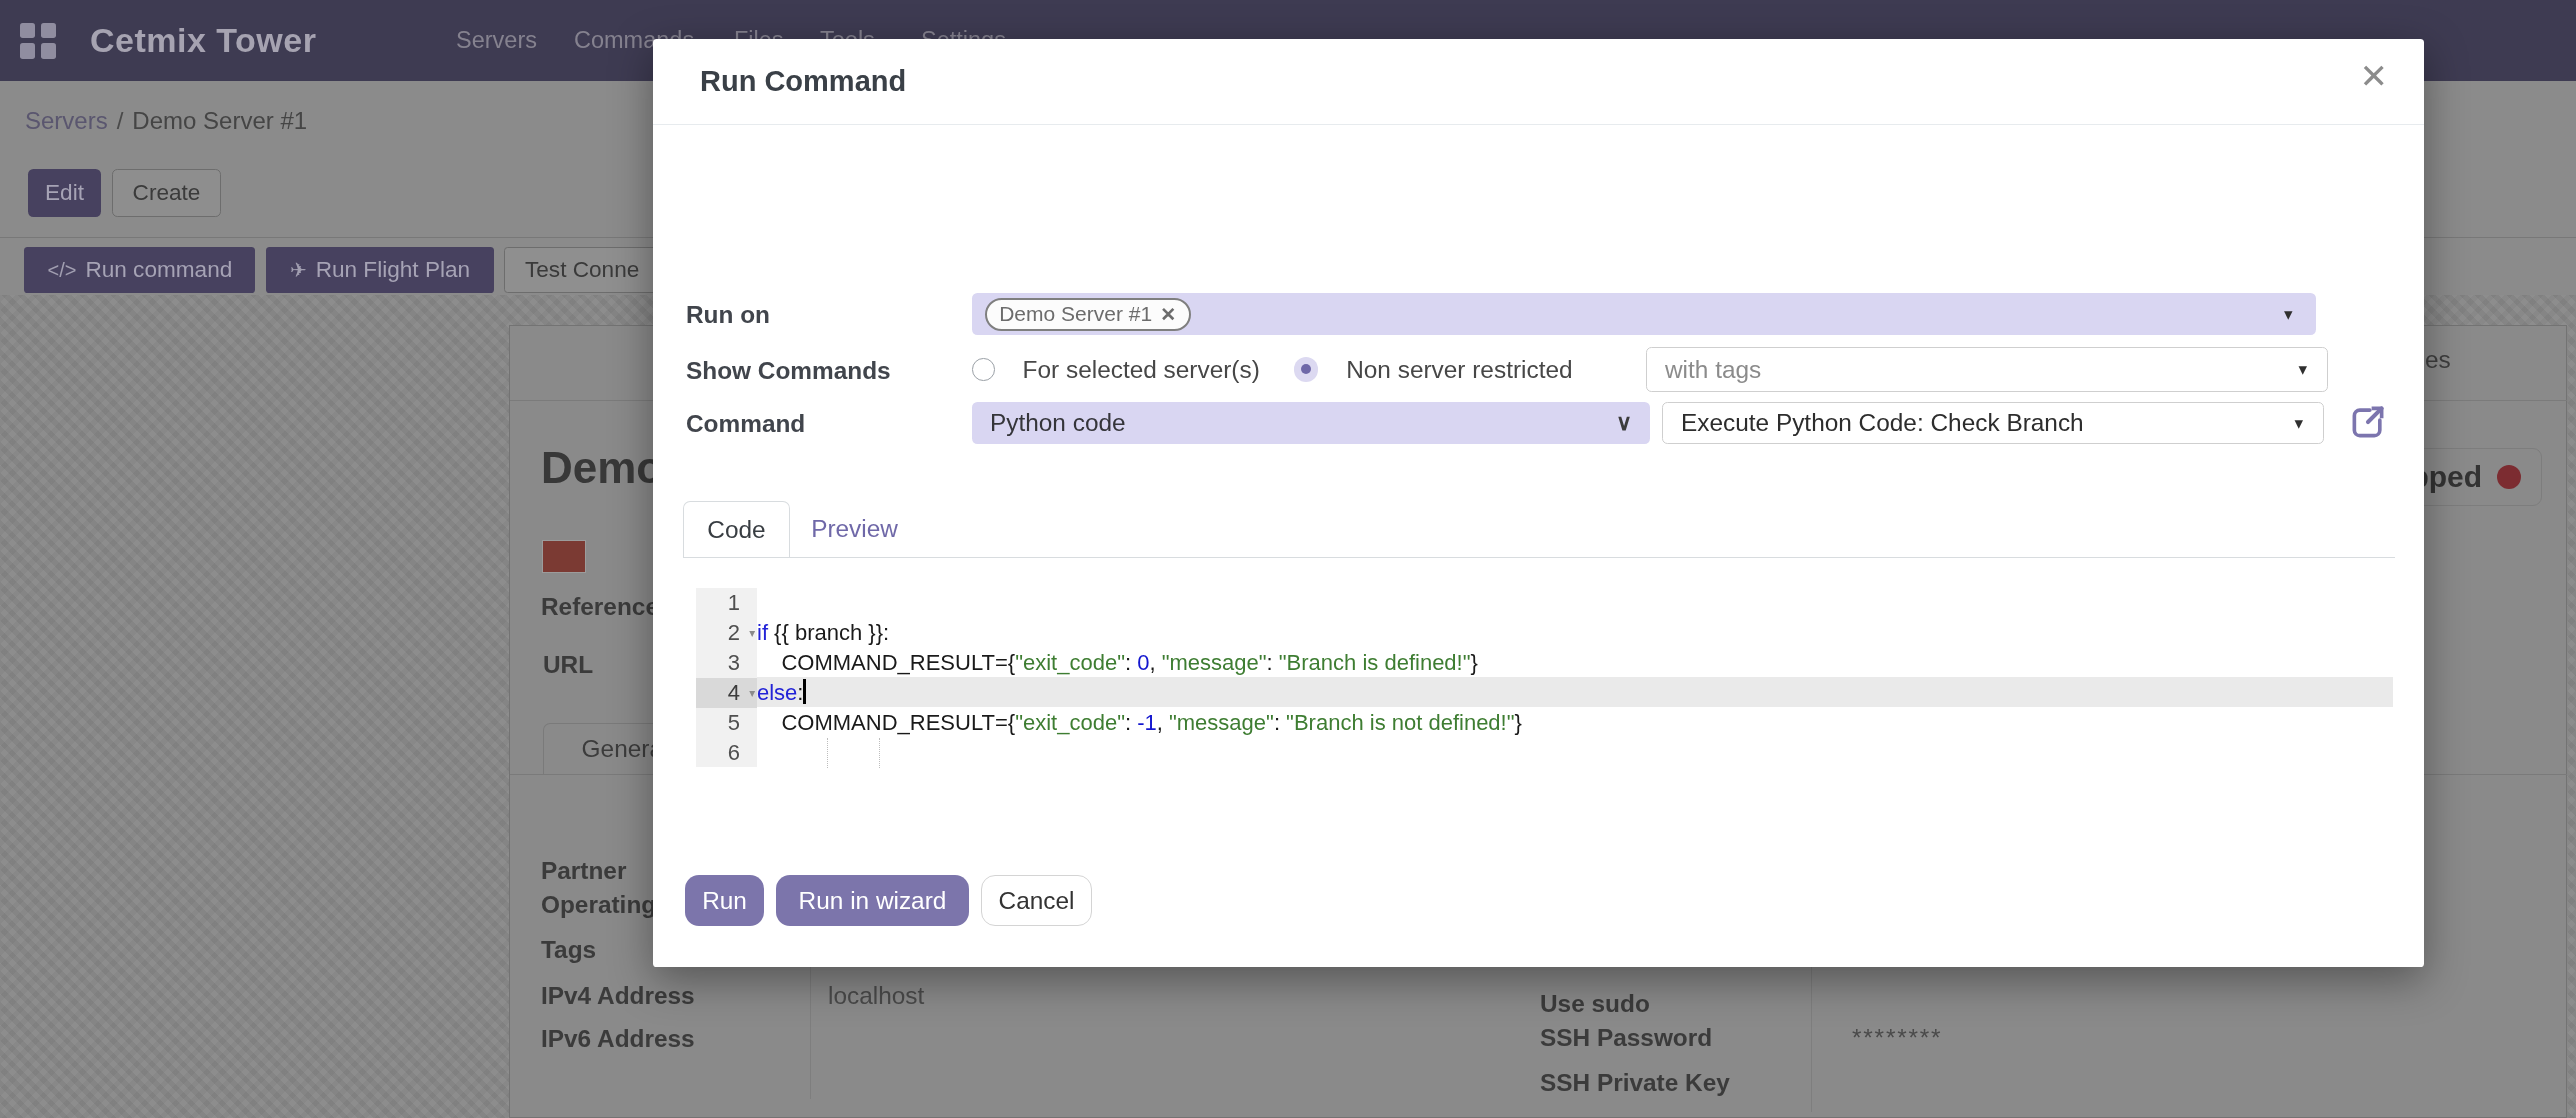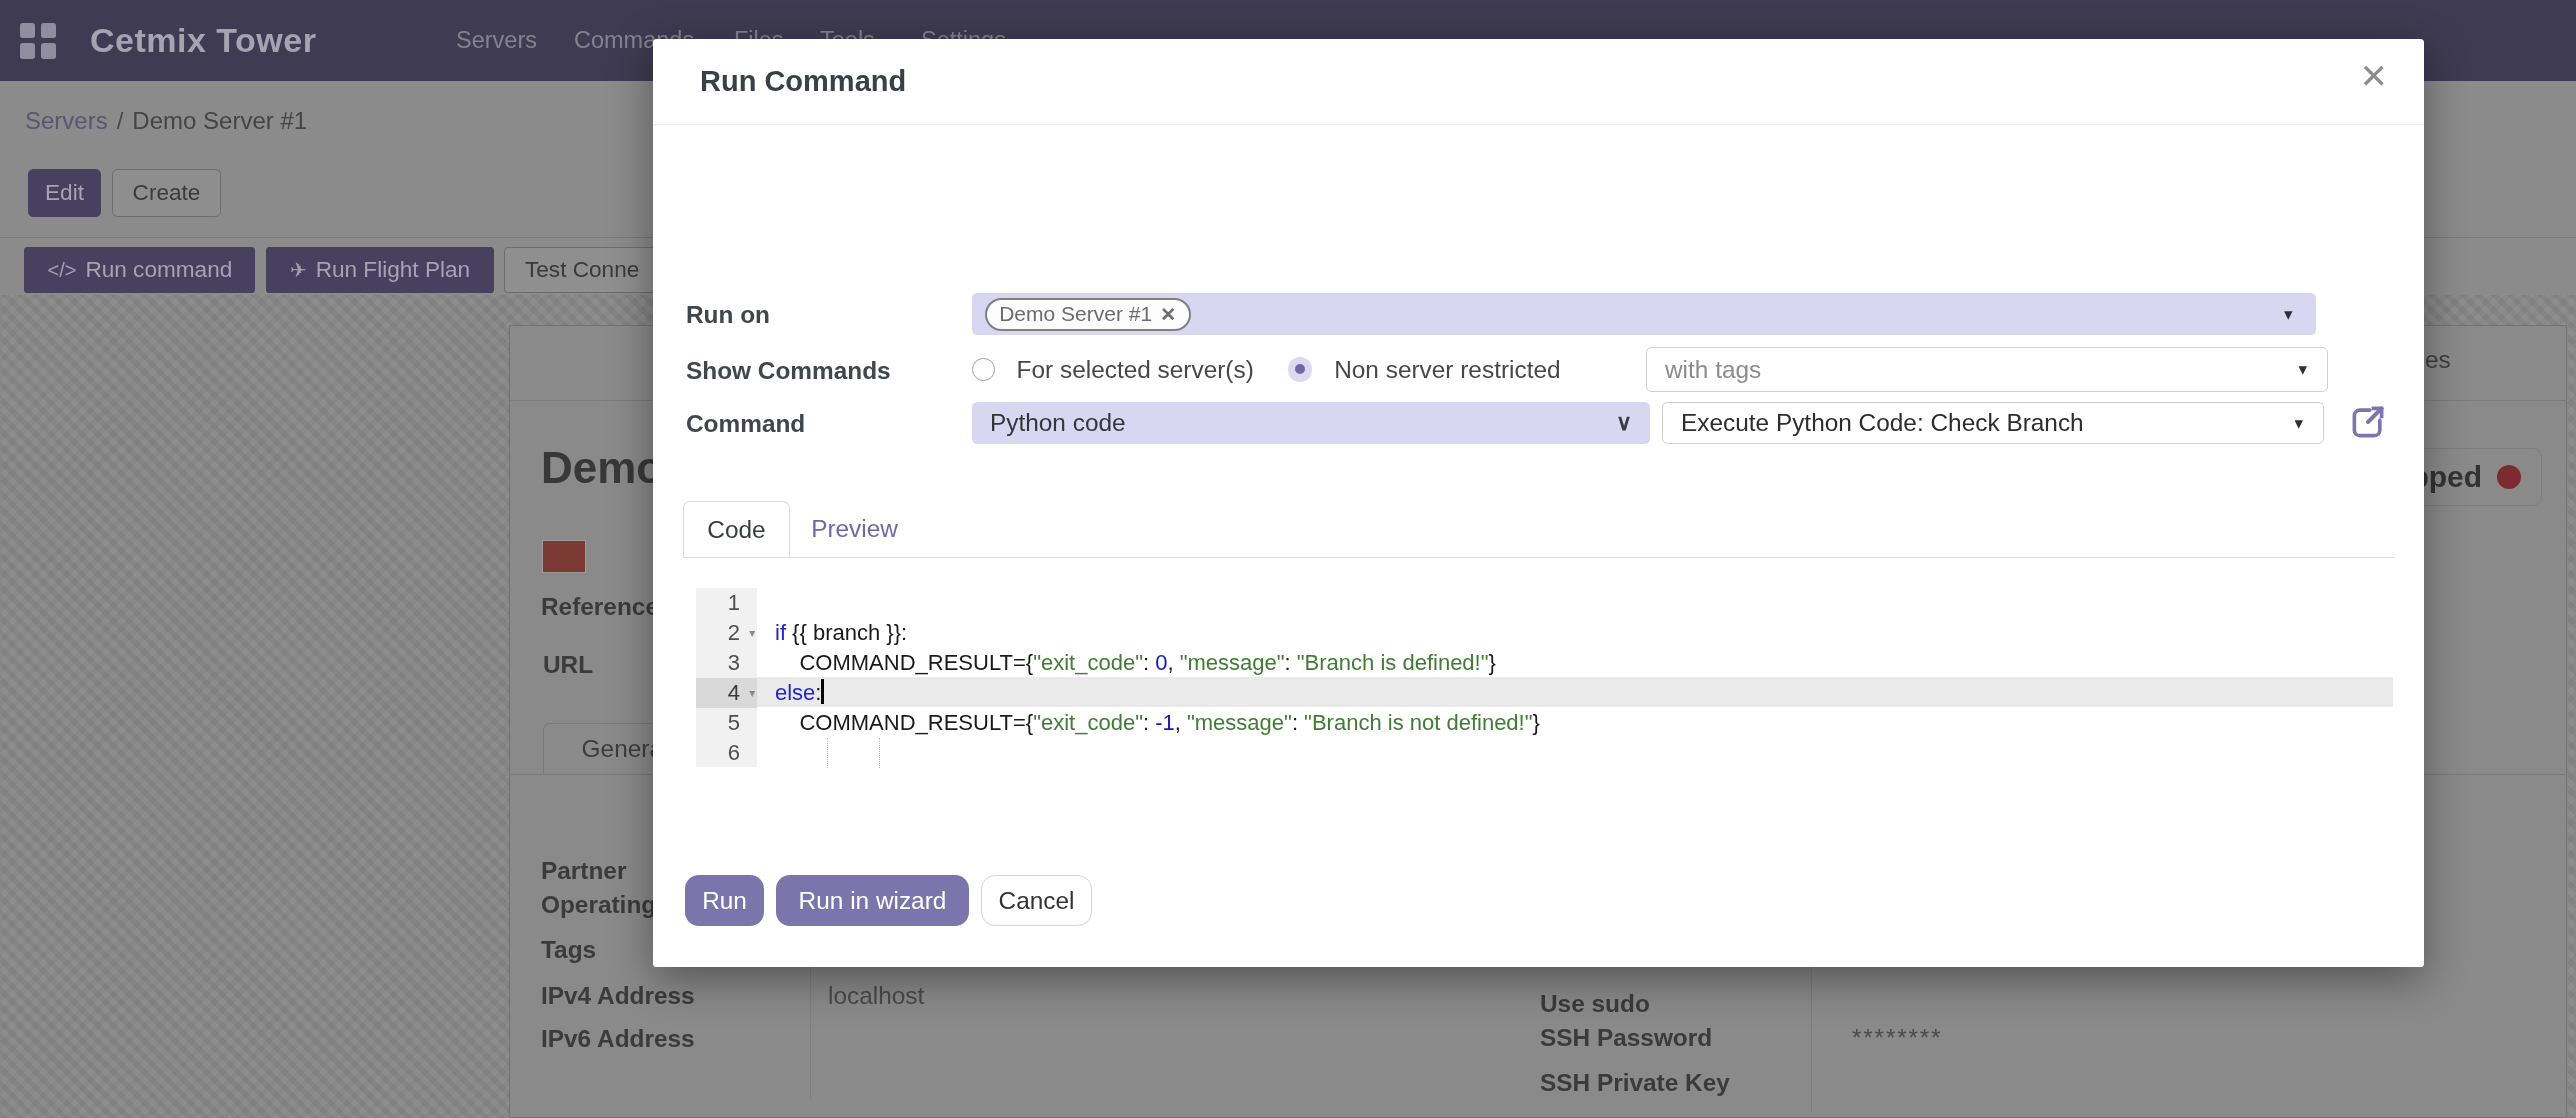--- a/index.html
+++ b/index.html
@@ -53,21 +53,21 @@
   .m-header{position:absolute;left:0;top:0;width:100%;height:86px;border-bottom:1.8px solid #E7EBEE;}
   .m-title{position:absolute;left:47px;top:0;height:84px;line-height:84px;font-size:29px;font-weight:bold;color:#3A4047;}
   .m-close{position:absolute;right:36px;top:20px;font-size:34px;color:#8C8C8C;cursor:pointer;line-height:1;}
   .m-alert{position:absolute;left:33px;top:133px;width:1717px;height:83px;background:var(--alert-bg);border-radius:7.2px;display:flex;align-items:center;padding-left:34px;font-size:24.4px;color:var(--alert-text);}
   .m-label{position:absolute;left:33px;font-size:24.4px;font-weight:bold;color:#41454C;white-space:nowrap;}
   .run-on-field{position:absolute;left:319px;top:254px;width:1344px;height:42px;background:var(--lavender);border-radius:5.4px;}
   .chip{position:absolute;left:12.6px;top:4.5px;height:33px;background:#FCFCFC;border:2.7px solid #7F7F7F;border-radius:17px;display:flex;align-items:center;gap:8.1px;padding:0 12.6px;font-size:21px;color:#6C6C6C;white-space:nowrap;}
   .chip .x{font-weight:bold;font-size:19px;cursor:pointer;}
   .field-caret{position:absolute;right:23.5px;top:50%;transform:translateY(-50%);font-size:17px;color:#2F2F2F;}
   .radios{position:absolute;left:319px;top:308px;height:45px;display:flex;align-items:center;gap:34px;}
-  .radio-opt{display:flex;align-items:center;gap:22px;font-size:24.4px;color:#474747;cursor:pointer;white-space:nowrap;}
+  .radio-opt{display:flex;align-items:center;gap:28px;font-size:24.4px;color:#474747;cursor:pointer;white-space:nowrap;}
   .rdo{width:22.6px;height:22.6px;border-radius:50%;background:#fff;border:1.8px solid #9AA0A6;position:relative;}
   .rdo.on{background:#DCD9F1;border:none;width:24.4px;height:24.4px;}
   .rdo.on::after{content:"";position:absolute;left:7.2px;top:7.2px;width:10px;height:10px;border-radius:50%;background:var(--accent);}
   .select{position:absolute;border-radius:5.4px;display:flex;align-items:center;padding-left:18px;font-size:24.4px;white-space:nowrap;cursor:pointer;}
   .sel-white{background:#fff;border:0.9px solid #CFCFCF;color:#2D2D2D;}
   .sel-tags{left:993px;top:308px;width:682px;height:45px;color:#8B8B8B;}
   .sel-type{left:319px;top:363px;width:678px;height:42px;background:var(--lavender);color:#35353A;}
   .sel-cmd{left:1009px;top:363px;width:662px;height:42px;}
   .sel-caret{position:absolute;right:20px;font-size:17px;color:#2F2F2F;}
   .sel-chev{position:absolute;right:18px;font-size:22px;color:#3C3C3C;font-weight:bold;}
@@ -77,21 +77,21 @@
   .tab-preview{left:143px;width:117px;color:var(--accent);}
   .tab-line{position:absolute;left:30px;top:518px;width:1712px;height:0.9px;background:#D8DCDF;z-index:1;}
   
   .editor{position:absolute;left:43px;top:549px;width:1697px;height:181px;background:#fff;font-family:"DejaVu Sans Mono",monospace;}
   .ed-highlight{position:absolute;left:0;width:100%;height:30px;background:#EAEAEA;}
   .ed-gutter{position:absolute;left:0;top:0;width:61px;height:179px;background:#F1F1F1;z-index:2;}
   .g-cell{position:relative;height:30px;line-height:30px;font-size:22px;color:#4F4F4F;text-align:right;padding-right:17px;}
   .g-cell.active{background:#D9D9D9;color:#3B3B3B;}
   .g-fold{position:absolute;right:1.8px;top:0;font-size:11.7px;color:#8A8A8A;}
   .ed-lines{position:absolute;left:61px;top:0;right:0;z-index:2;}
-  .c-line{position:relative;height:30px;line-height:30px;font-size:22px;white-space:pre;padding-left:18px;color:#1A1A1A;}
+  .c-line{position:relative;height:30px;line-height:30px;font-size:22px;white-space:pre;color:#1A1A1A;}
   .tk-kw{color:var(--kw);} .tk-str{color:var(--str);} .tk-num{color:var(--num);} .tk-pl{color:#1A1A1A;}
   .cursor{display:inline-block;width:2.7px;height:24.4px;background:#000;vertical-align:-3.6px;}
   .guide{position:absolute;top:0;height:30px;border-left:0.9px dotted #BDBDBD;}
   
   .m-btn{position:absolute;top:836px;height:51px;border-radius:14px;display:flex;align-items:center;justify-content:center;font-size:24.4px;cursor:pointer;}
   .b-run{left:32px;width:79px;background:var(--btn-purple);color:#fff;}
   .b-wiz{left:123px;width:193px;background:var(--btn-purple);color:#fff;}
   .b-cancel{left:328px;width:111px;background:#fff;border:0.9px solid #D4D4D4;color:#333;}
 </style>
 </head>

